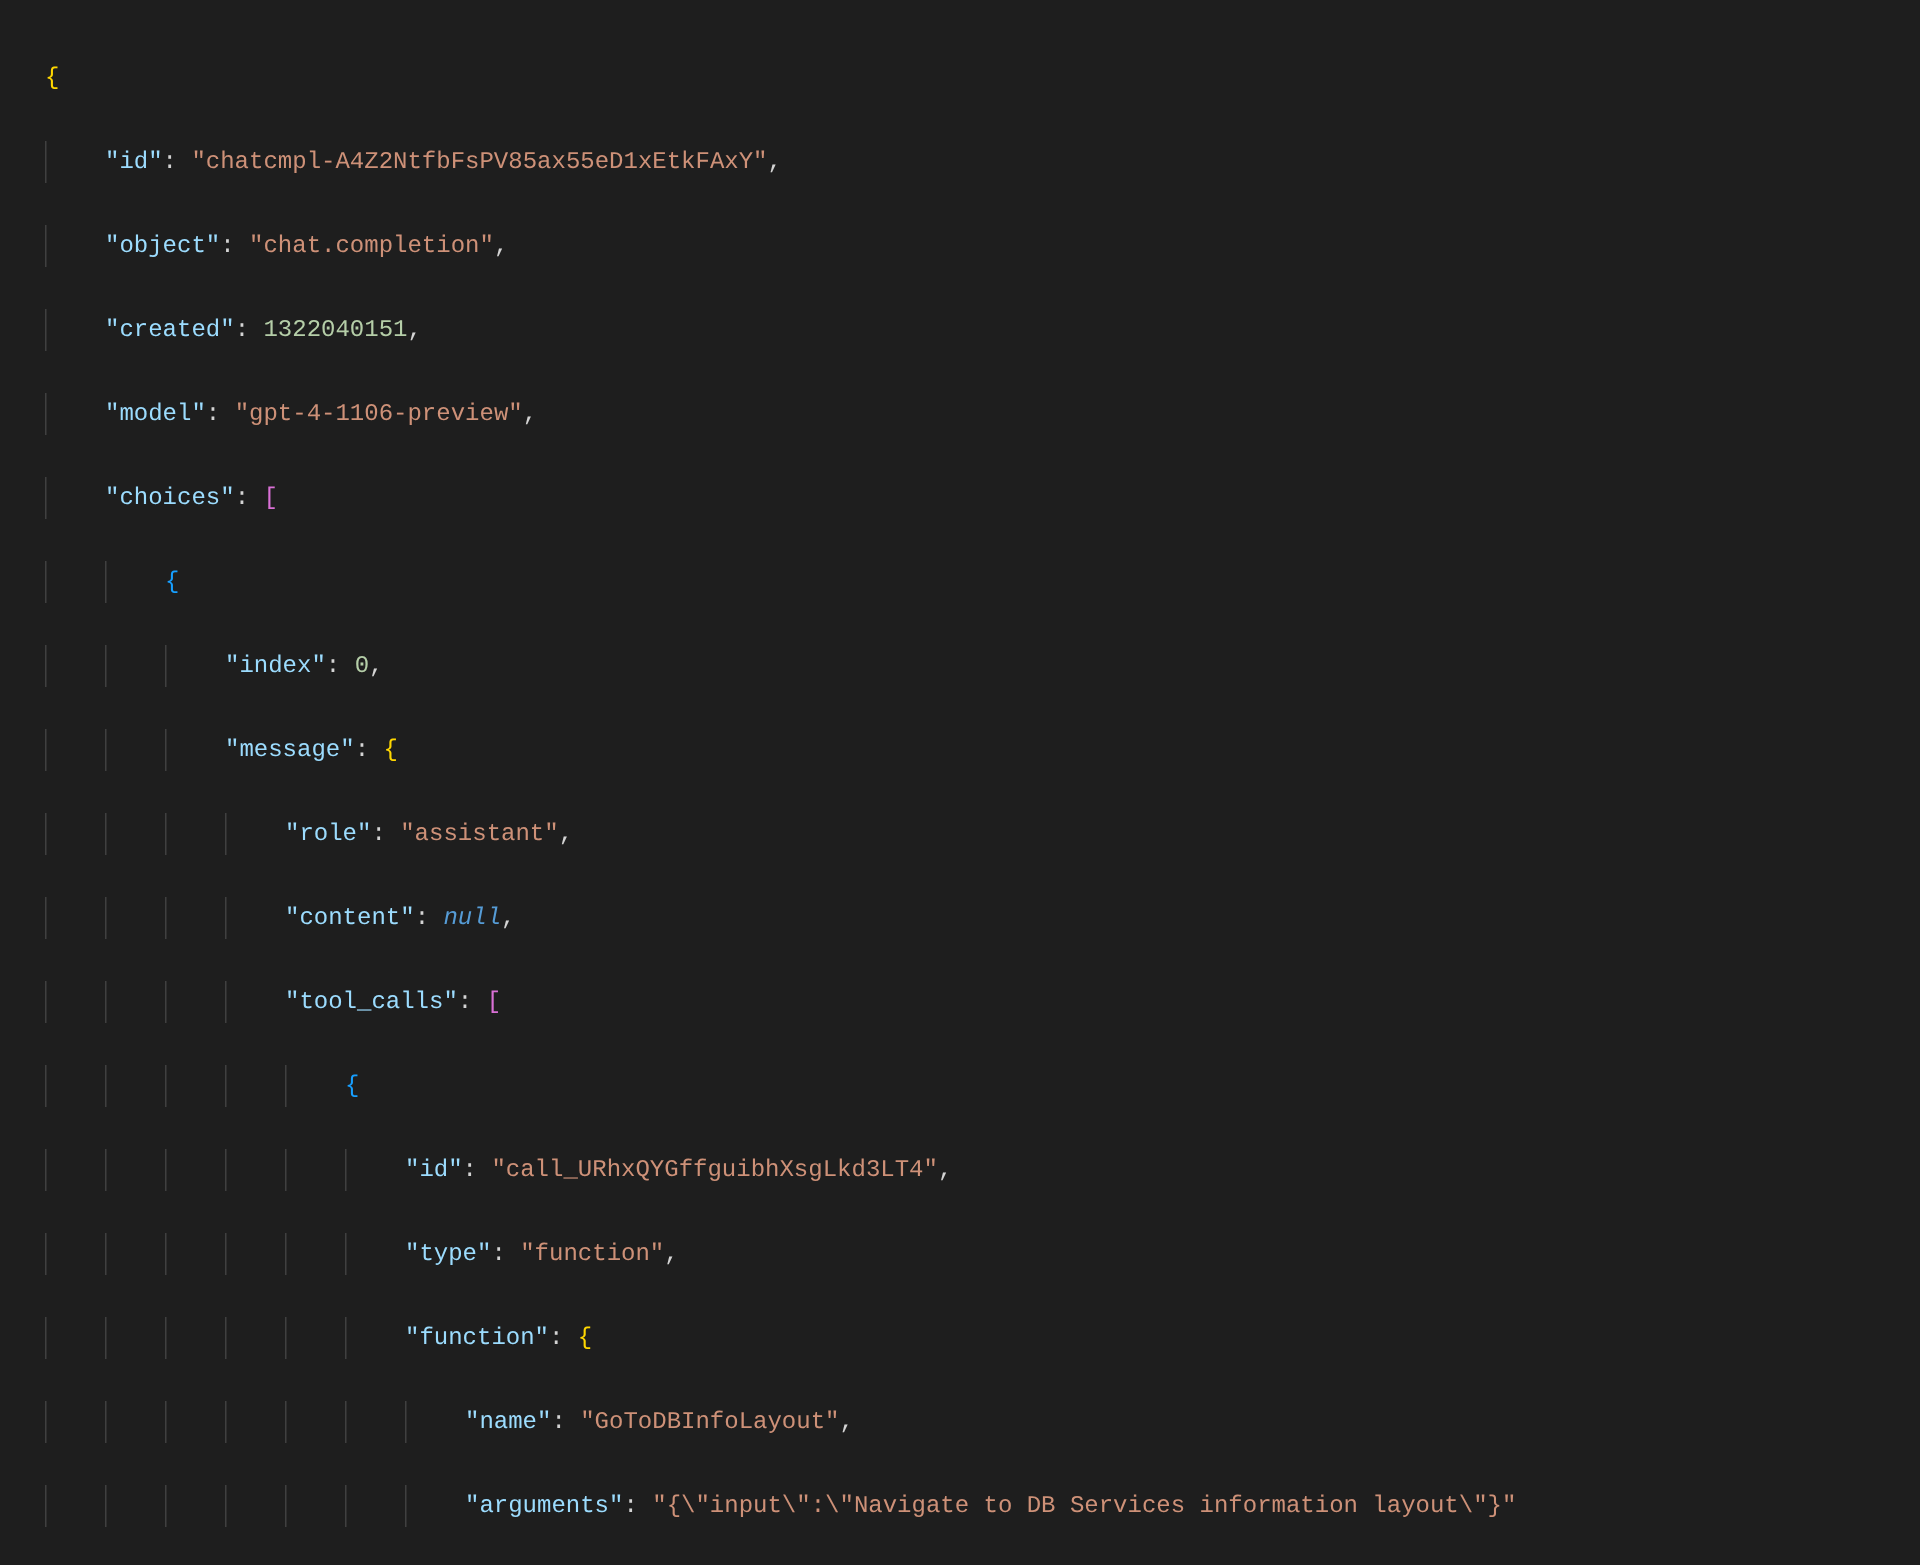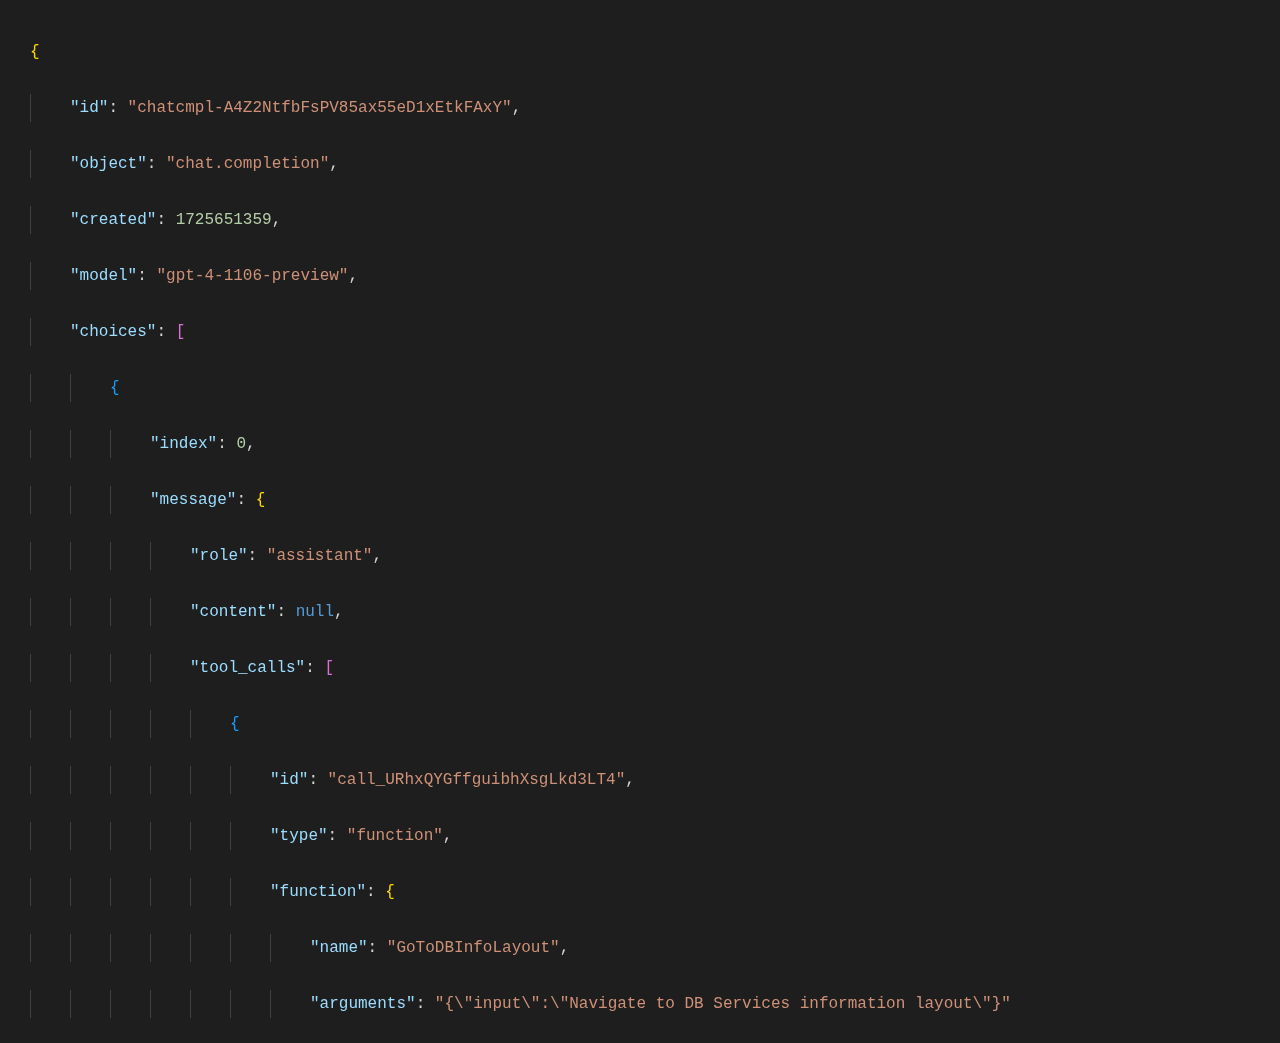--- a/index.html
+++ b/index.html
@@ -42,21 +42,21 @@
     width: 40px; 
     border-left: 1px solid var(--guide);
     height: 1.75em;
     vertical-align: top;
     position: relative;
     top: 0;
   }
   .k { color: var(--key); }
   .s { color: var(--string); }
   .n { color: var(--number); }
-  .nl { color: var(--null); }
+  .nl { color: var(--null); font-style: italic; }
   .b1 { color: var(--brace); }   
   .b2 { color: var(--brace2); }  
   .b3 { color: var(--brace3); }  
   .p { color: var(--punct); }
   
   .code::before {
     content: "";
     position: absolute;
     top: 10px;
     bottom: 10px;
@@ -66,21 +66,21 @@
   }
   
 </style>
 </head>
 <body>
 
 <div class="code">
 <span class="line"><span class="b1">{</span></span>
 <span class="line"><span class="g"></span><span class="k">"id"</span><span class="p">: </span><span class="s">"chatcmpl-A4Z2NtfbFsPV85ax55eD1xEtkFAxY"</span><span class="p">,</span></span>
 <span class="line"><span class="g"></span><span class="k">"object"</span><span class="p">: </span><span class="s">"chat.completion"</span><span class="p">,</span></span>
-<span class="line"><span class="g"></span><span class="k">"created"</span><span class="p">: </span><span class="n">1725651359</span><span class="p">,</span></span>
+<span class="line"><span class="g"></span><span class="k">"created"</span><span class="p">: </span><span class="n">1322040151</span><span class="p">,</span></span>
 <span class="line"><span class="g"></span><span class="k">"model"</span><span class="p">: </span><span class="s">"gpt-4-1106-preview"</span><span class="p">,</span></span>
 <span class="line"><span class="g"></span><span class="k">"choices"</span><span class="p">: </span><span class="b2">[</span></span>
 <span class="line"><span class="g"></span><span class="g"></span><span class="b3">{</span></span>
 <span class="line"><span class="g"></span><span class="g"></span><span class="g"></span><span class="k">"index"</span><span class="p">: </span><span class="n">0</span><span class="p">,</span></span>
 <span class="line"><span class="g"></span><span class="g"></span><span class="g"></span><span class="k">"message"</span><span class="p">: </span><span class="b1">{</span></span>
 <span class="line"><span class="g"></span><span class="g"></span><span class="g"></span><span class="g"></span><span class="k">"role"</span><span class="p">: </span><span class="s">"assistant"</span><span class="p">,</span></span>
 <span class="line"><span class="g"></span><span class="g"></span><span class="g"></span><span class="g"></span><span class="k">"content"</span><span class="p">: </span><span class="nl">null</span><span class="p">,</span></span>
 <span class="line"><span class="g"></span><span class="g"></span><span class="g"></span><span class="g"></span><span class="k">"tool_calls"</span><span class="p">: </span><span class="b2">[</span></span>
 <span class="line"><span class="g"></span><span class="g"></span><span class="g"></span><span class="g"></span><span class="g"></span><span class="b3">{</span></span>
 <span class="line"><span class="g"></span><span class="g"></span><span class="g"></span><span class="g"></span><span class="g"></span><span class="g"></span><span class="k">"id"</span><span class="p">: </span><span class="s">"call_URhxQYGffguibhXsgLkd3LT4"</span><span class="p">,</span></span>

